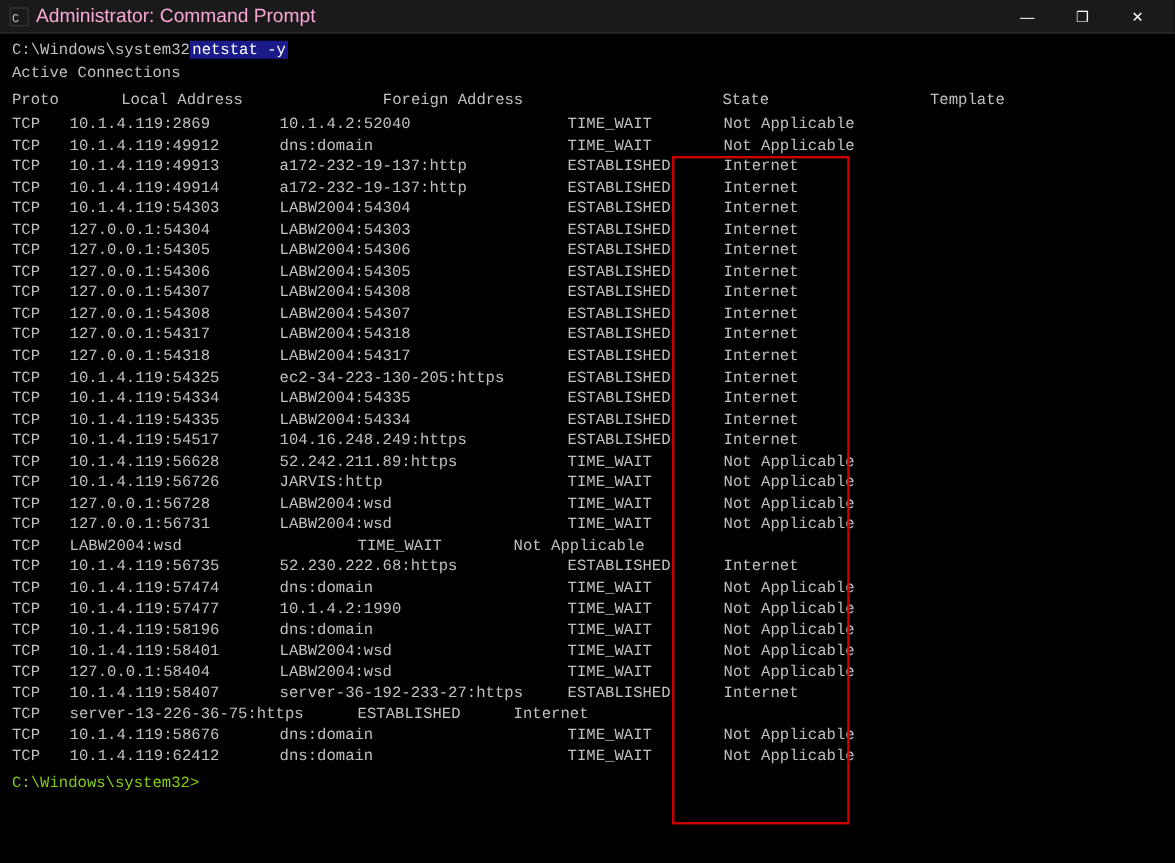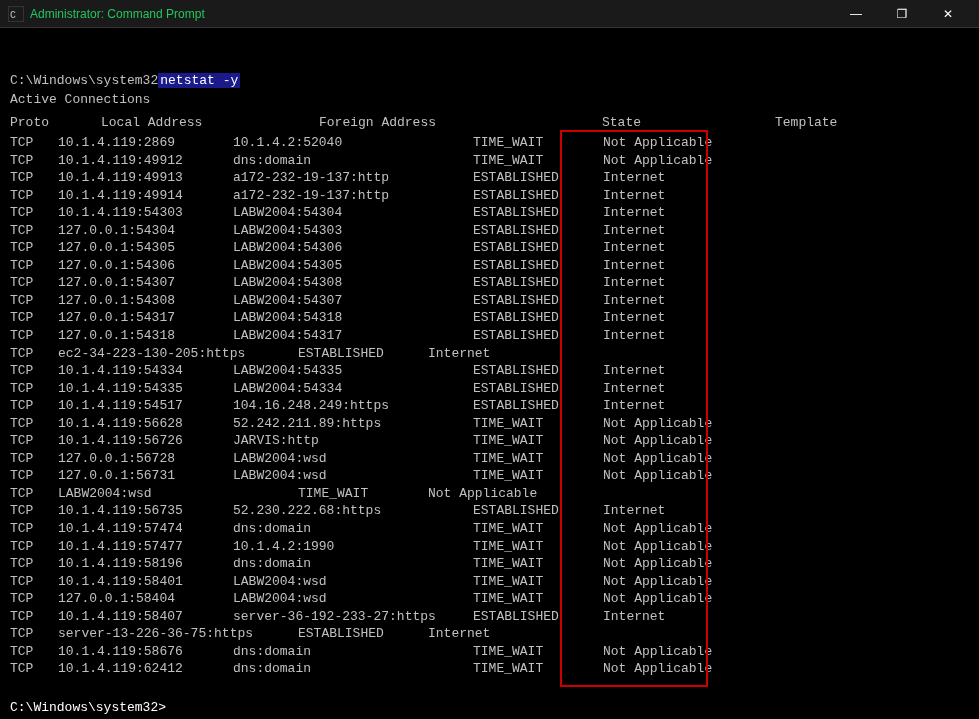--- a/index.html
+++ b/index.html
@@ -29,22 +29,22 @@
     .title-bar-icon {
       width: 16px;
       height: 16px;
       background: #333;
       display: flex;
       align-items: center;
       justify-content: center;
       font-size: 10px;
     }
     .title-bar-title {
-      color: #22c55e;
-      font-size: 12px;
+      color: #f9a8d4;
+      font-size: 16px;
       font-family: 'Segoe UI', Arial, sans-serif;
     }
     .title-bar-controls {
       display: flex;
       gap: 0;
     }
     .title-btn {
       width: 46px;
       height: 28px;
       display: flex;
@@ -57,21 +57,20 @@
     }
     .terminal-body {
       padding: 6px 10px;
       height: calc(719px - 28px);
       overflow: hidden;
       position: relative;
     }
     .cmd-line {
       color: #c0c0c0;
       margin-bottom: 4px;
-      margin-top: 39px;
     }
     .cmd-highlight {
       background: #1a1a8a;
       color: #fff;
       padding: 0 2px;
     }
     .header-line {
       color: #c0c0c0;
       margin-bottom: 8px;
     }
@@ -90,22 +89,22 @@
       display: flex;
       color: #c0c0c0;
       line-height: 1.35;
     }
     .highlighted-column {
       position: absolute;
       border: 2px solid #cc0000;
       pointer-events: none;
     }
     .prompt-line {
-      margin-top: 22px;
-      color: #ffffff;
+      margin-top: 6px;
+      color: #84cc16;
     }
   </style>
 </head>
 <body>
 
 <div class="title-bar">
   <div class="title-bar-left">
     <div class="title-bar-icon">
       <svg width="14" height="14" viewBox="0 0 14 14">
         <rect width="14" height="14" fill="#1a1a1a"></rect>
@@ -218,20 +217,21 @@
     </div>
       <div class="table-row">
       <span class="col-proto">TCP</span>
       <span class="col-local">127.0.0.1:54318</span>
       <span class="col-foreign">LABW2004:54317</span>
       <span class="col-state">ESTABLISHED</span>
       <span class="col-template">Internet</span>
     </div>
       <div class="table-row">
       <span class="col-proto">TCP</span>
+      <span class="col-local">10.1.4.119:54325</span>
       <span class="col-foreign">ec2-34-223-130-205:https</span>
       <span class="col-state">ESTABLISHED</span>
       <span class="col-template">Internet</span>
     </div>
       <div class="table-row">
       <span class="col-proto">TCP</span>
       <span class="col-local">10.1.4.119:54334</span>
       <span class="col-foreign">LABW2004:54335</span>
       <span class="col-state">ESTABLISHED</span>
       <span class="col-template">Internet</span>

